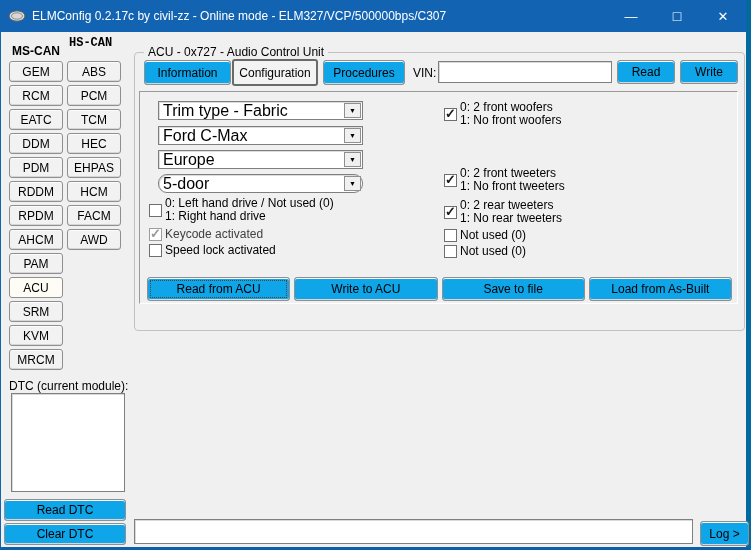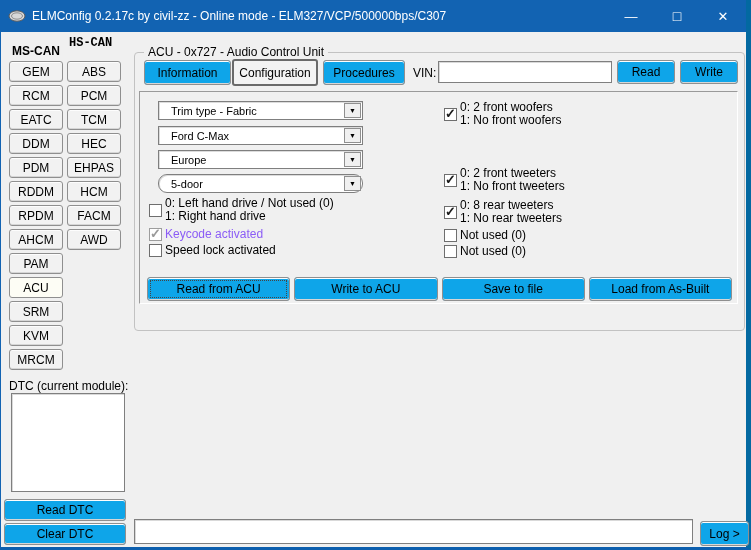--- a/index.html
+++ b/index.html
@@ -55,32 +55,32 @@
   }
   .mod-btn.selected { background:#fdfdf5; box-shadow:none; }
 
   
   .tab-btn.active { border:2px solid #6a6a6a; box-shadow:none; background:#f3f3f3; }
   .focus-dotted { outline:1px dotted #444; outline-offset:-4px; }
 
   
   .combo { position:absolute; width:205px; height:19px; background:#fff; border:1px solid #7f7f7f;
            box-shadow: inset 1px 1px 0 #dcdcdc; display:flex; align-items:center; }
-  .combo-text { flex:1; padding-left:12px; font-size:11px; white-space:nowrap; overflow:hidden; }
+  .combo-text { flex:1; padding-left:4px; font-size:16px; white-space:nowrap; overflow:hidden; }
   .combo-btn { width:17px; height:15px; margin-right:1px; background:#f0f0f0; border:1px solid #8f8f8f;
                display:flex; align-items:center; justify-content:center; font-size:7px; color:#000; }
 
   
   .check-row { position:absolute; display:flex; gap:3px; align-items:center; }
   .cbox { width:13px; height:13px; background:#fff; border:1px solid #6e6e6e; position:relative; flex:0 0 auto; }
   .cbox.on::after { content:"✓"; position:absolute; left:0px; top:-3px; font-size:13px; font-weight:bold; color:#1a1a1a; }
   .cbox.disabled { border-color:#9d9d9d; }
   .cbox.disabled.on::after { color:#9a9a9a; }
   .clabel { font-size:12px; line-height:13px; }
-  .clabel.gray { color:#8b5cf6; }
+  .clabel.gray { color:#404040; }
 
   .static-label { position:absolute; font-size:12px; }
 
   
   .action-row { position:absolute; left:146px; top:277px; width:585px; height:24px; display:flex; gap:4px; }
   .action-row .abtn { position:relative; flex:1; }
 </style>
 </head>
 <body>
 
@@ -192,21 +192,21 @@
   <div class="check-row" style="left:443px; top:167px;">
     <span class="cbox on"></span>
     <span class="clabel">
       <span>0: 2 front tweeters</span><br>
       <span>1: No front tweeters</span>
     </span>
   </div>
   <div class="check-row" style="left:443px; top:199px;">
     <span class="cbox on"></span>
     <span class="clabel">
-      <span>0: 8 rear tweeters</span><br>
+      <span>0: 2 rear tweeters</span><br>
       <span>1: No rear tweeters</span>
     </span>
   </div>
   <div class="check-row" style="left:443px; top:229px;">
     <span class="cbox"></span>
     <span class="clabel">Not used (0)</span>
   </div>
   <div class="check-row" style="left:443px; top:245px;">
     <span class="cbox"></span>
     <span class="clabel">Not used (0)</span>

